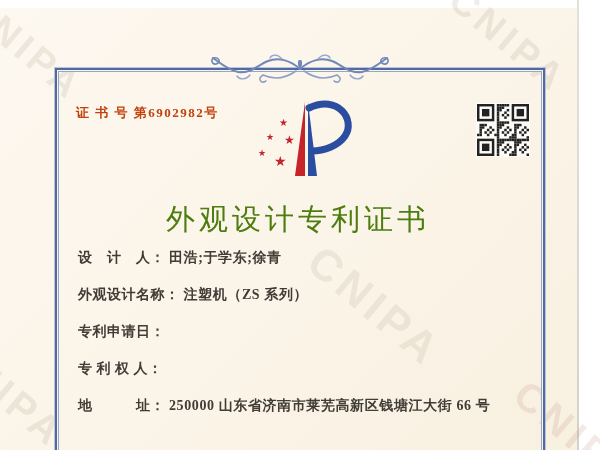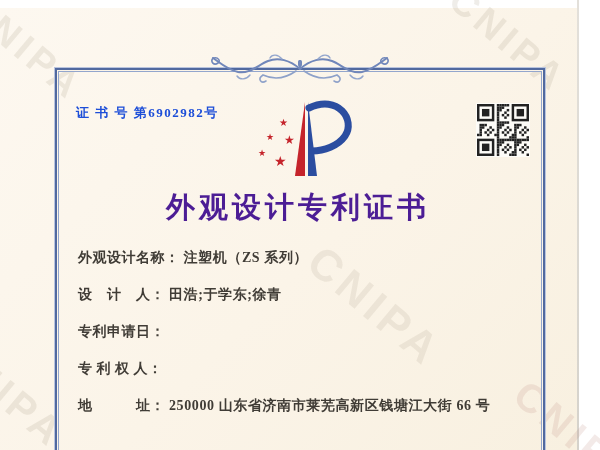--- a/index.html
+++ b/index.html
@@ -25,32 +25,32 @@
   
   .frame{position:absolute;left:55px;top:68px;width:486px;height:420px;
     border:2px solid #51699f;
     box-shadow:inset 0 0 0 1px #fbf4e8, inset 0 0 0 2px #93a6cd, 0 0 0 1px #b9c4de;}
 
   
   .ornament{position:absolute;left:210px;top:50px;width:180px;height:40px;}
 
   
   .certno{position:absolute;left:76px;top:104px;font-size:13px;font-weight:600;
-    color:#1d4ed8;letter-spacing:1.5px;font-family:Liberation Serif, serif;}
+    color:#c2410c;letter-spacing:1.5px;font-family:Liberation Serif, serif;}
 
   
   .logo{position:absolute;left:252px;top:94px;width:102px;height:88px;}
 
   
   .qr{position:absolute;left:476px;top:103px;width:52px;height:52px;background:#fdfcf8;
     padding:1px;}
 
   
-  .title{position:absolute;left:55px;top:188px;width:486px;text-align:center;
-    font-size:29px;font-weight:700;color:#4c1d95;letter-spacing:4px;}
+  .title{position:absolute;left:55px;top:200px;width:486px;text-align:center;
+    font-size:29px;font-weight:400;color:#4d7c0f;letter-spacing:4px;}
 
   
   .fields{position:absolute;left:78px;top:249px;width:450px;}
   .row{display:flex;align-items:baseline;height:37px;font-size:14px;font-weight:600;
     color:#403c36;white-space:nowrap;}
   .row .lbl{letter-spacing:0.5px;}
   .row .val{margin-left:4px;letter-spacing:0.6px;}
 </style>
 </head>
 <body>
@@ -223,28 +223,28 @@
       <rect x="48" y="31.2" width="2.4" height="2.4" fill="#222"></rect>
       <rect x="48" y="33.6" width="2.4" height="2.4" fill="#222"></rect>
       <rect x="48" y="40.8" width="2.4" height="2.4" fill="#222"></rect>
       <rect x="48" y="48" width="2.4" height="2.4" fill="#222"></rect>
     </svg>
 
   <div class="title">外观设计专利证书</div>
 
   <div class="fields">
     <div class="row">
+      <span class="lbl">设　计　人：</span>
+      <span class="val">田浩;于学东;徐青</span>
+    </div>
+    <div class="row">
       <span class="lbl">外观设计名称：</span>
       <span class="val">注塑机（ZS 系列）</span>
     </div>
     <div class="row">
-      <span class="lbl">设　计　人：</span>
-      <span class="val">田浩;于学东;徐青</span>
-    </div>
-    <div class="row">
       <span class="lbl">专利申请日：</span>
     </div>
     <div class="row">
       <span class="lbl">专 利 权 人：</span>
     </div>
     <div class="row">
       <span class="lbl">地　　　址：</span>
       <span class="val">250000  山东省济南市莱芜高新区钱塘江大街 66 号</span>
     </div>
   </div>

